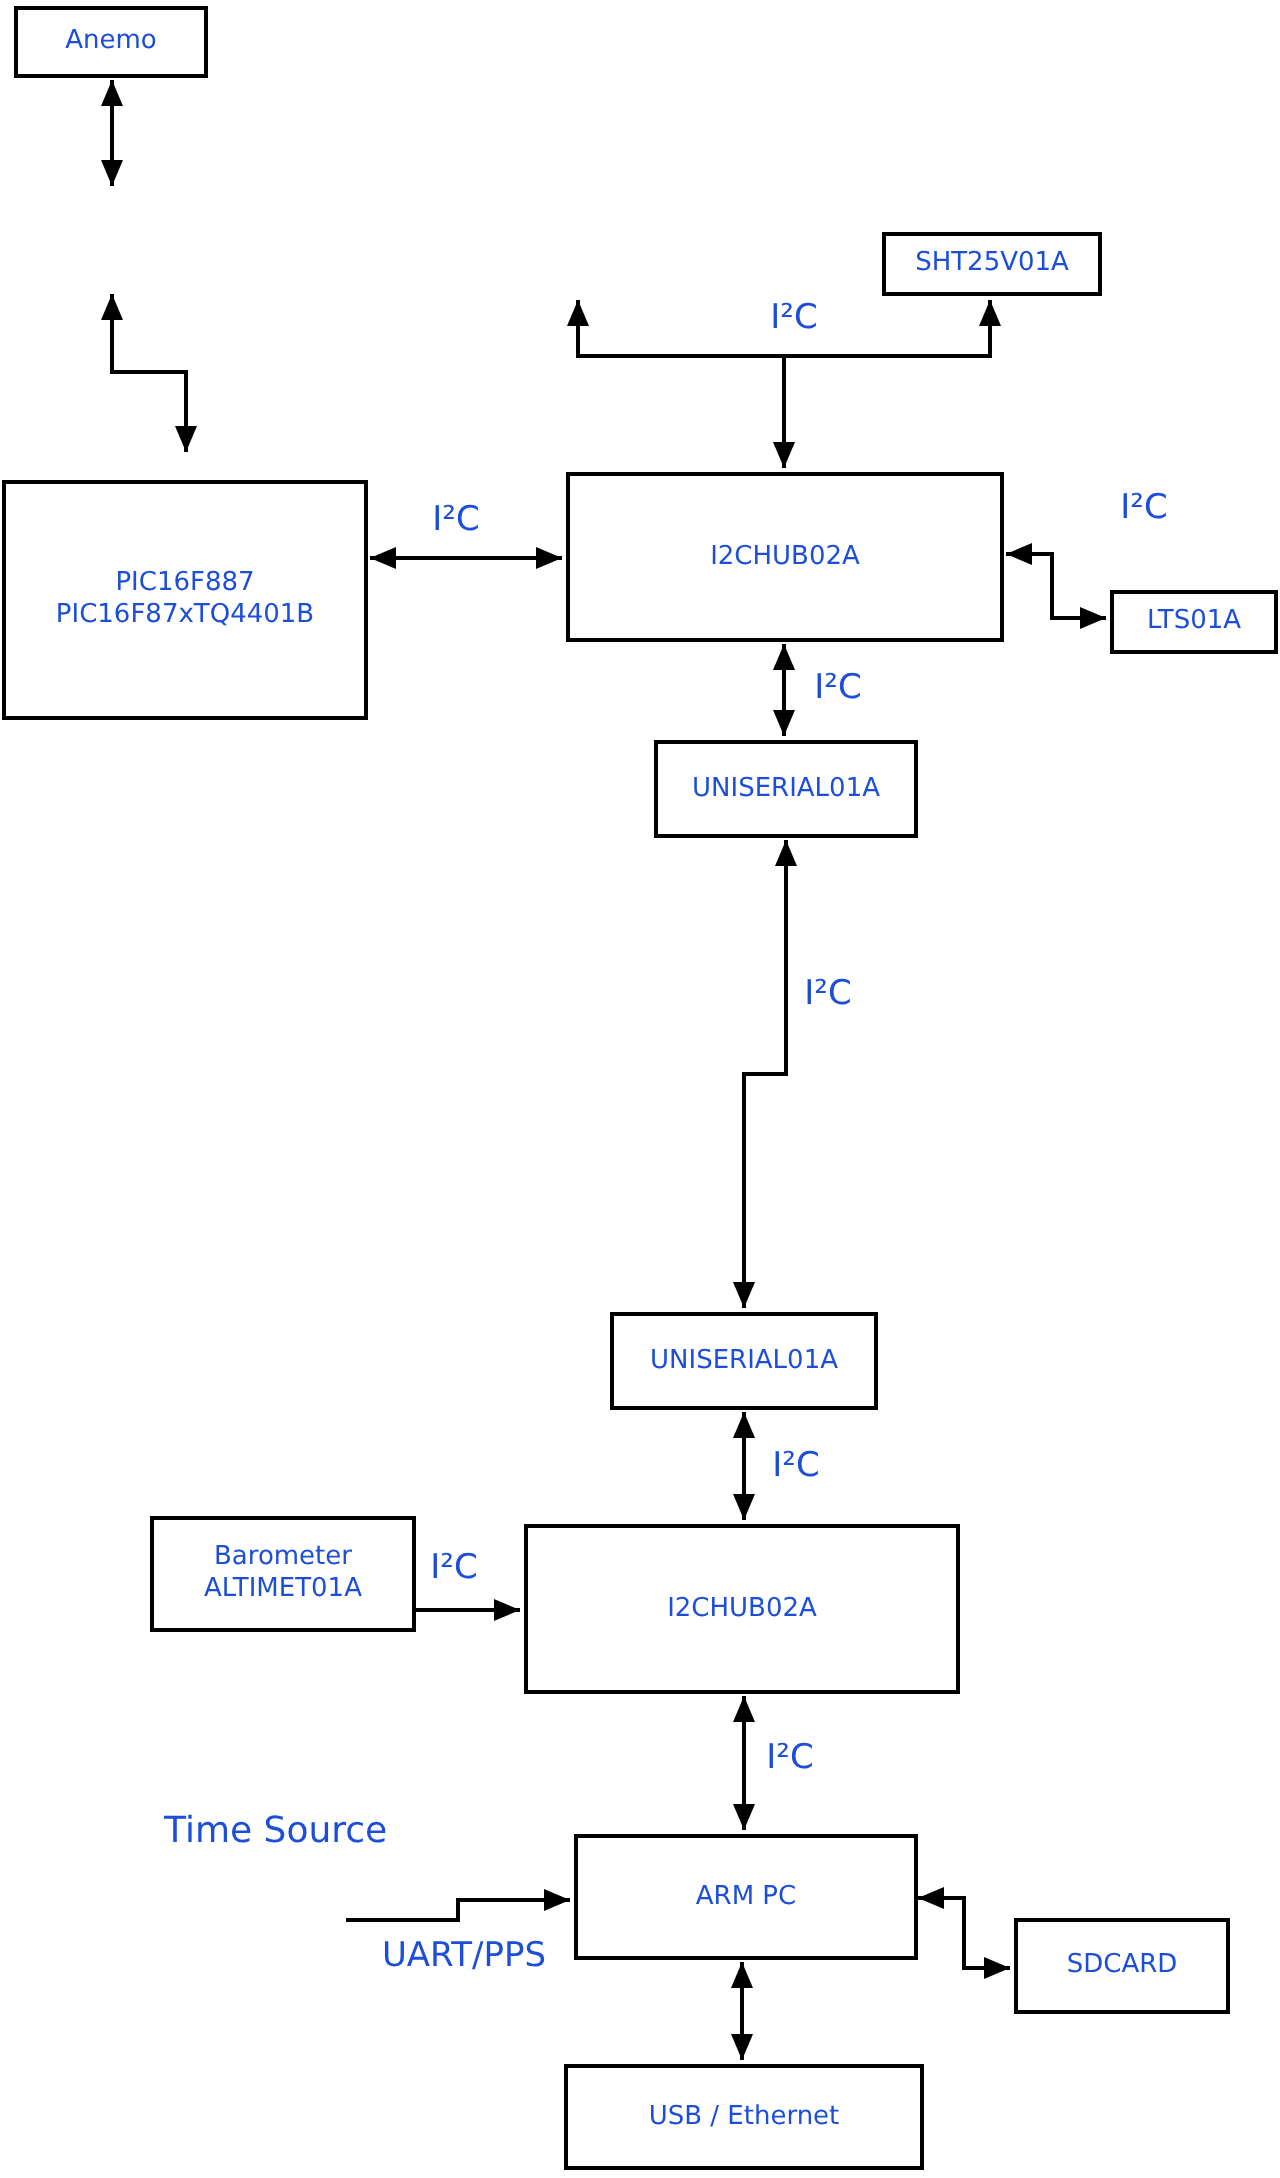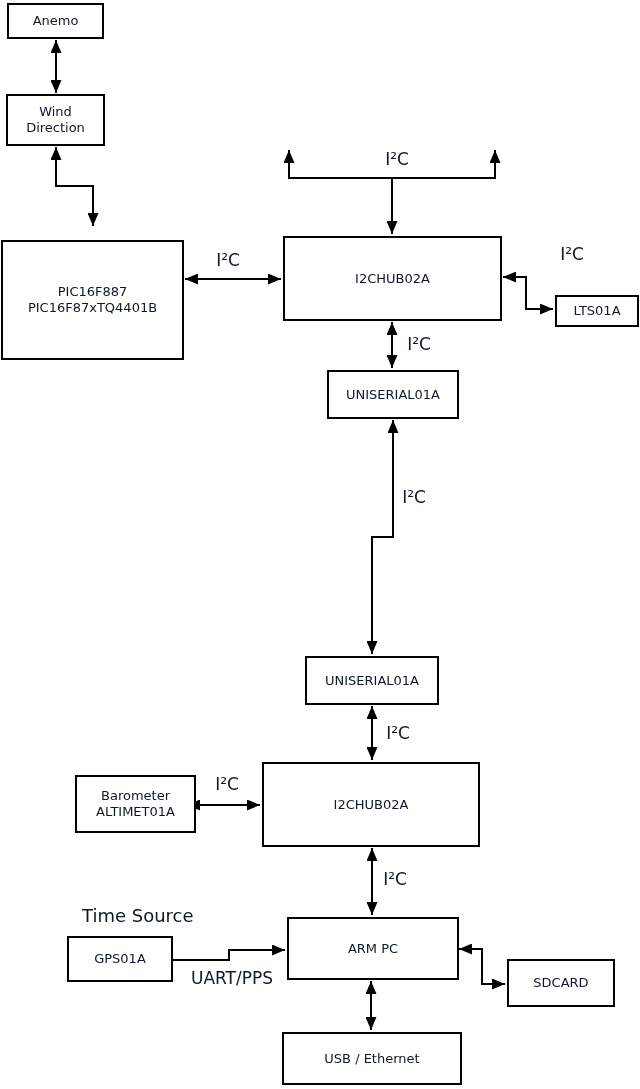--- a/index.html
+++ b/index.html
@@ -1,21 +1,21 @@
 <!DOCTYPE html>
 <html><head>
 <meta charset="utf-8">
 <style>
   html,body{margin:0;padding:0;background:#ffffff;}
   #canvas{
     position:relative;
     width:640px;height:1089px;
     background:#ffffff;
     font-family:"DejaVu Sans","Liberation Sans",sans-serif;
-    color:#0f172a;
+    color:#1d4ed8;
     overflow:hidden;
   }
   #wires{position:absolute;left:0;top:0;width:640px;height:1089px;}
   .node{
     position:absolute;
     box-sizing:border-box;
     background:#ffffff;
     border:2px solid #000000;
     display:flex;
     flex-direction:column;
@@ -69,31 +69,30 @@
       <polyline points="173,960 229,960 229,950 285,950" marker-end="url(#ah)"></polyline>
       <polyline points="459,949 482,949 482,984 505,984" marker-start="url(#ah)" marker-end="url(#ah)"></polyline>
       <polyline points="371,981 371,1030" marker-start="url(#ah)" marker-end="url(#ah)"></polyline>
     </g>
   </svg>
 
   <div class="node" style="left:7px;top:3px;width:97px;height:36px">
     <span>Anemo</span>
   </div>
 
-  <div class="node" style="left:6px;top:94px;width:99px;height:52px">
-    <span>Wind</span>
-    <span>Direction</span>
-  </div>
 
   <div class="node" style="left:1px;top:240px;width:183px;height:120px">
     <span>PIC16F887</span>
     <span>PIC16F87xTQ4401B</span>
   </div>
 
 
+  <div class="node" style="left:441px;top:116px;width:110px;height:32px">
+    <span>SHT25V01A</span>
+  </div>
 
   <div class="node" style="left:283px;top:236px;width:219px;height:85px">
     <span>I2CHUB02A</span>
   </div>
 
   <div class="node" style="left:555px;top:295px;width:84px;height:32px">
     <span>LTS01A</span>
   </div>
 
   <div class="node" style="left:327px;top:370px;width:132px;height:49px">
@@ -101,28 +100,25 @@
   </div>
 
   <div class="node" style="left:305px;top:656px;width:134px;height:49px">
     <span>UNISERIAL01A</span>
   </div>
 
   <div class="node" style="left:262px;top:762px;width:218px;height:85px">
     <span>I2CHUB02A</span>
   </div>
 
-  <div class="node" style="left:75px;top:775px;width:121px;height:58px">
+  <div class="node" style="left:75px;top:758px;width:133px;height:58px">
     <span>Barometer</span>
     <span>ALTIMET01A</span>
   </div>
 
-  <div class="node" style="left:67px;top:936px;width:106px;height:46px">
-    <span>GPS01A</span>
-  </div>
 
   <div class="node" style="left:287px;top:917px;width:172px;height:63px">
     <span>ARM PC</span>
   </div>
 
   <div class="node" style="left:282px;top:1032px;width:180px;height:53px">
     <span>USB / Ethernet</span>
   </div>
 
   <div class="node" style="left:507px;top:959px;width:108px;height:48px">

